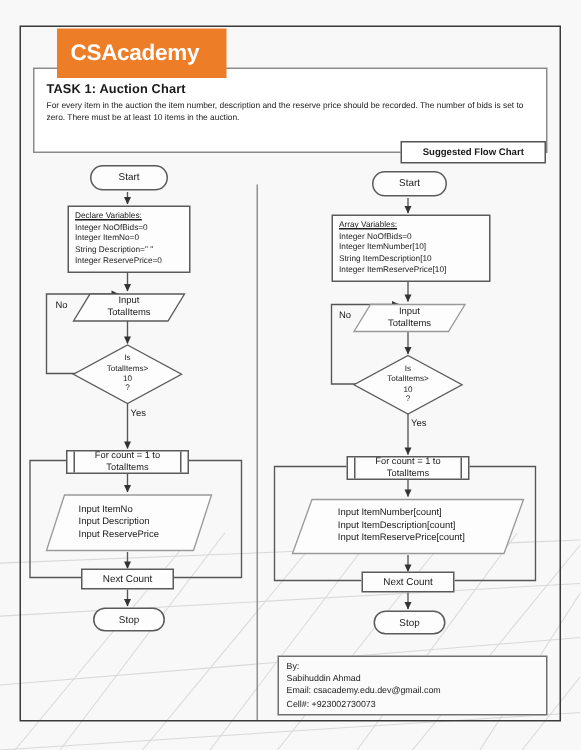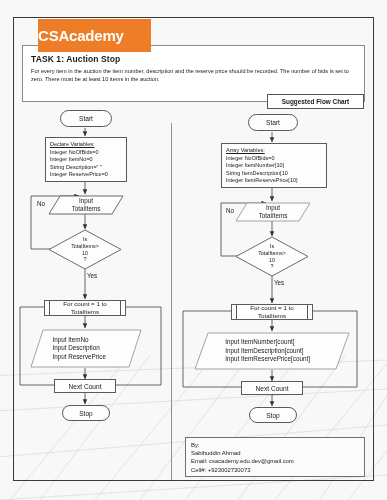--- a/index.html
+++ b/index.html
@@ -48,20 +48,21 @@
 
   
   .logo {
     position: absolute; left: 38px; top: 19px;
     width: 113px; height: 33px;
     background: #ED7D26;
     display: flex; align-items: center;
     z-index: 5;
   }
   .logo-text {
+    margin-left: 9px;
     font-size: 15px; font-weight: bold; color: #ffffff;
     letter-spacing: -.2px;
   }
 
   
   .sfc-tag {
     position: absolute; left: 267px; top: 94px;
     width: 97px; height: 15px;
     border: 1px solid #555;
     background: #fff;
@@ -180,21 +181,21 @@
         <line x1="250" y1="0" x2="140" y2="145"></line>
         <line x1="345" y1="0" x2="238" y2="145"></line>
         <line x1="387" y1="40" x2="320" y2="145"></line>
       </g>
     </svg>
   </div>
 
   <div class="outer-frame"></div>
 
   <div class="task-panel">
-    <div class="task-title">TASK 1: Auction Stop</div>
+    <div class="task-title">TASK 1: Auction Chart</div>
     <div class="task-desc">For every item in the auction the item number, description and the reserve price should be recorded. The number of bids is set to zero. There must be at least 10 items in the auction.</div>
   </div>
 
   <div class="logo">
     <span class="logo-text">CSAcademy</span>
   </div>
 
   <div class="sfc-tag">Suggested Flow Chart</div>
 
   <div class="divider"></div>

